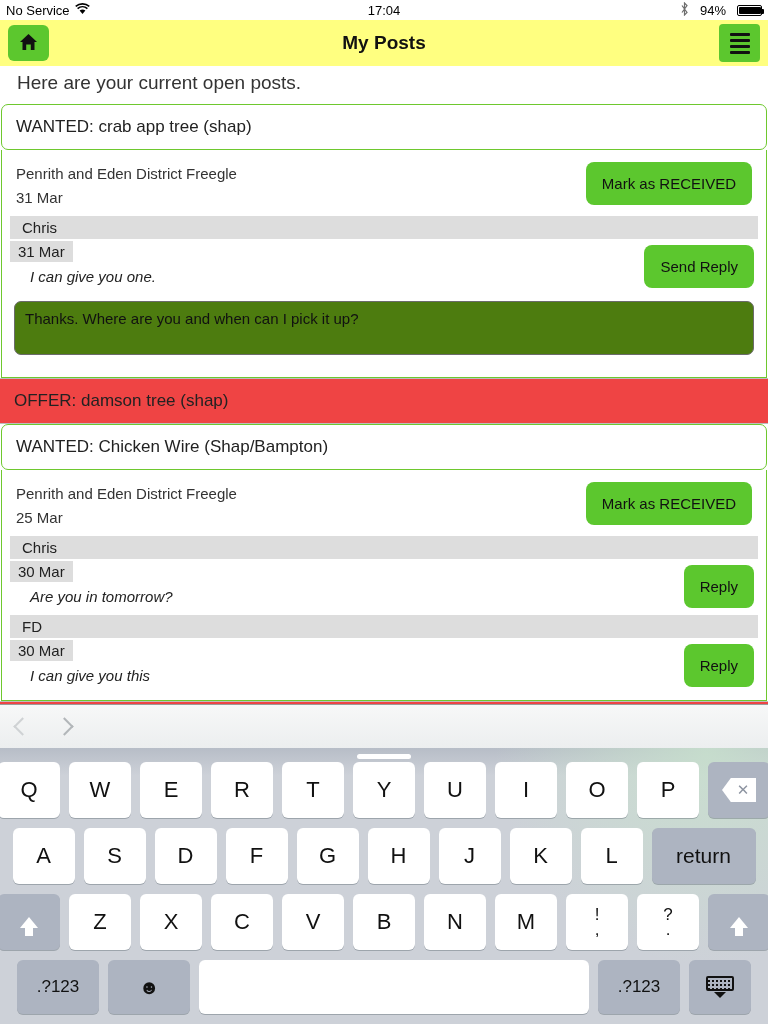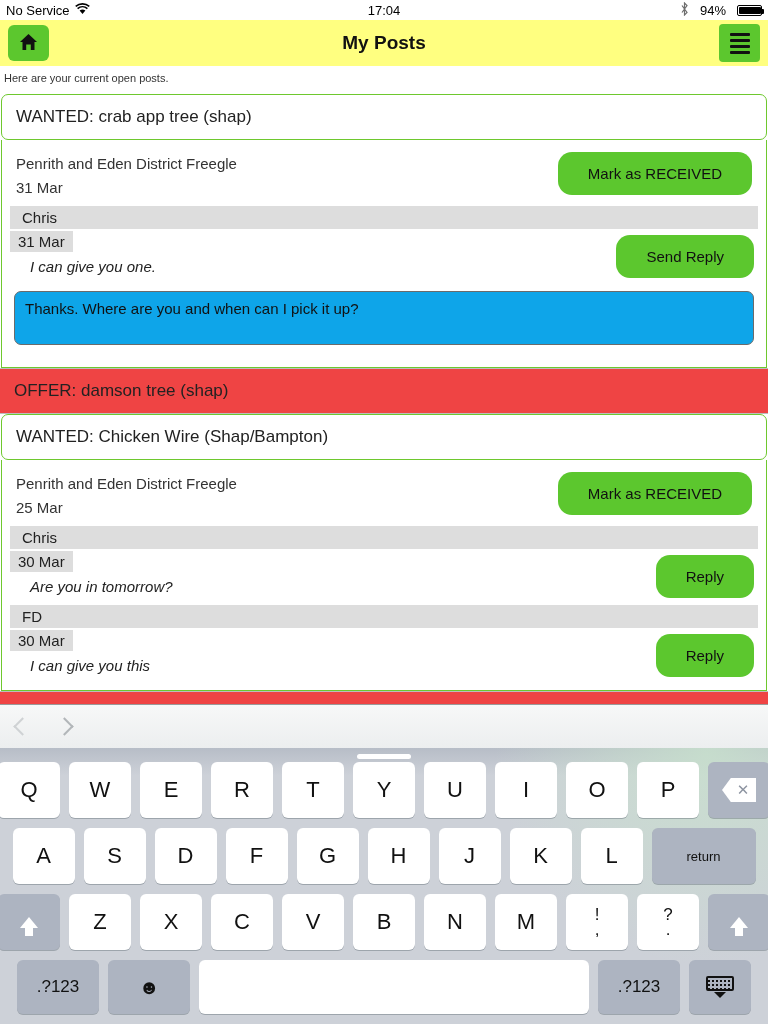--- a/index.html
+++ b/index.html
@@ -63,21 +63,21 @@
   .home-glyph { font-size: 19px; line-height: 1; color: #111; }
   .burger { width: 20px; display: flex; flex-direction: column; gap: 3px; }
   .burger i { display: block; height: 3px; background: #111; border-radius: 1px; }
 
   
   .content {
     position: absolute; top: 66px; left: 0; right: 0; bottom: 320px;
     background: #fff; overflow: hidden;
   }
   .intro {
-    font-size: 11px; color: #333; padding: 6px 14px 10px 4px;
+    font-size: 19px; color: #333; padding: 6px 14px 10px 17px;
   }
 
   .post { margin: 0 0 0 0; }
   .post-head {
     font-size: 17px; color: #222;
     padding: 12px 14px;
   }
   .post-head.expanded {
     background: #ffffff;
     border: 1px solid #6ec82e;
@@ -100,23 +100,23 @@
   .meta-row {
     display: flex; align-items: flex-start;
     padding: 12px 14px 4px 14px;
     min-height: 60px;
   }
   .meta-left { flex: 1; }
   .meta-group { font-size: 15px; color: #333; line-height: 24px; }
   .meta-date { font-size: 15px; color: #333; line-height: 24px; }
 
   .btn-green {
-    background: #5cc72e; color: #111; border: none; border-radius: 14px;
+    background: #5cc72e; color: #111; border: none; border-radius: 8px;
     font-size: 15px; font-family: "Liberation Sans", sans-serif;
-    cursor: pointer; padding: 0 30px;
+    cursor: pointer; padding: 0 16px; text-align: right;
   }
   .btn-received { height: 43px; min-width: 160px; }
   .btn-reply-wide { height: 43px; min-width: 110px; }
   .btn-reply { height: 43px; min-width: 68px; }
 
   .reply-name {
     background: #dddddd; font-size: 15px; color: #222;
     padding: 3px 12px; margin: 2px 8px 0 8px;
   }
   .reply-line {
@@ -133,21 +133,21 @@
   .reply-btn-wrap {
     position: absolute; right: 4px; top: 6px;
   }
 
   .composer { padding: 8px 12px 10px 12px; }
   .composer textarea {
     width: 100%; height: 54px;
     border: 1px solid #6b6b6b; border-radius: 7px;
     font-size: 15px; font-family: "Liberation Sans", sans-serif;
     color: #111; padding: 8px 10px; resize: none; outline: none;
-    background: #0ea5e9;
+    background: #4d7c0f;
   }
 
   
   .accessory {
     position: absolute; left: 0; right: 0; bottom: 276px;
     height: 44px;
     background: linear-gradient(#f7f8f8, #eceeef);
     border-top: 1px solid #9a9a9a;
     display: flex; align-items: center; padding: 0 14px; gap: 28px;
   }
@@ -182,21 +182,21 @@
   .kb-row { display: flex; justify-content: center; gap: 9px; margin-bottom: 10px; padding: 0 5px; }
   .key {
     background: #fff; border-radius: 6px;
     height: 56px; min-width: 62px;
     display: flex; align-items: center; justify-content: center;
     font-size: 22px; color: #111; cursor: pointer;
     box-shadow: 0 1px 0 rgba(100,110,120,0.45);
     font-family: "Liberation Sans", sans-serif;
   }
   .key.dark { background: #adb4c1; }
-  .key.wide-return { min-width: 104px; font-size: 13px; }
+  .key.wide-return { min-width: 104px; font-size: 21px; }
   .key.shift { min-width: 62px; }
   .key.space { min-width: 390px; }
   .key.num { min-width: 82px; font-size: 17px; }
   .key.emoji { min-width: 82px; font-size: 20px; }
   .key.hide { min-width: 62px; }
   .key.del { min-width: 74px; }
   .key.dual { flex-direction: column; gap: 0; font-size: 17px; line-height: 15px; }
   .key.dual .top { font-size: 17px; }
   .key.dual .bot { font-size: 17px; }
   .row1 .key { min-width: 62px; }

